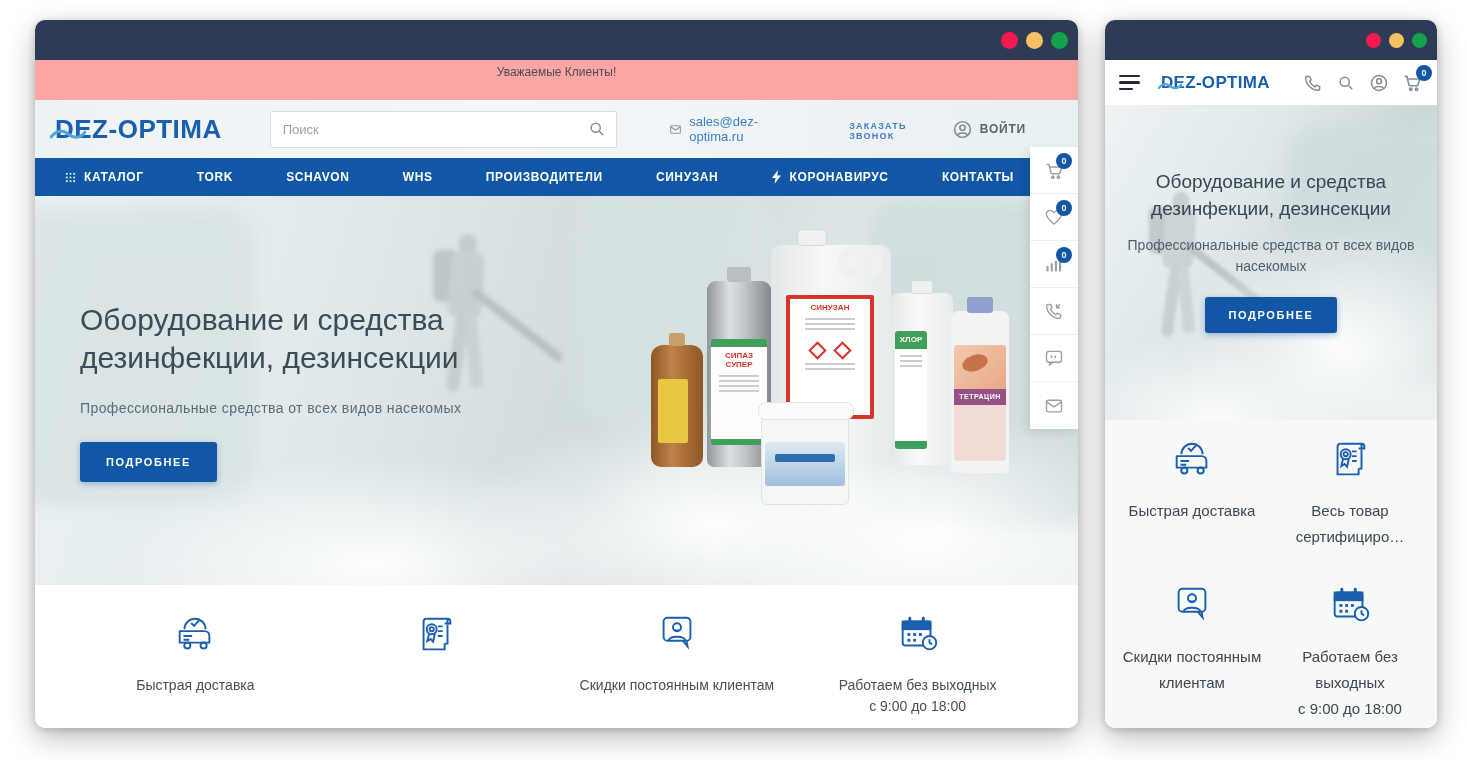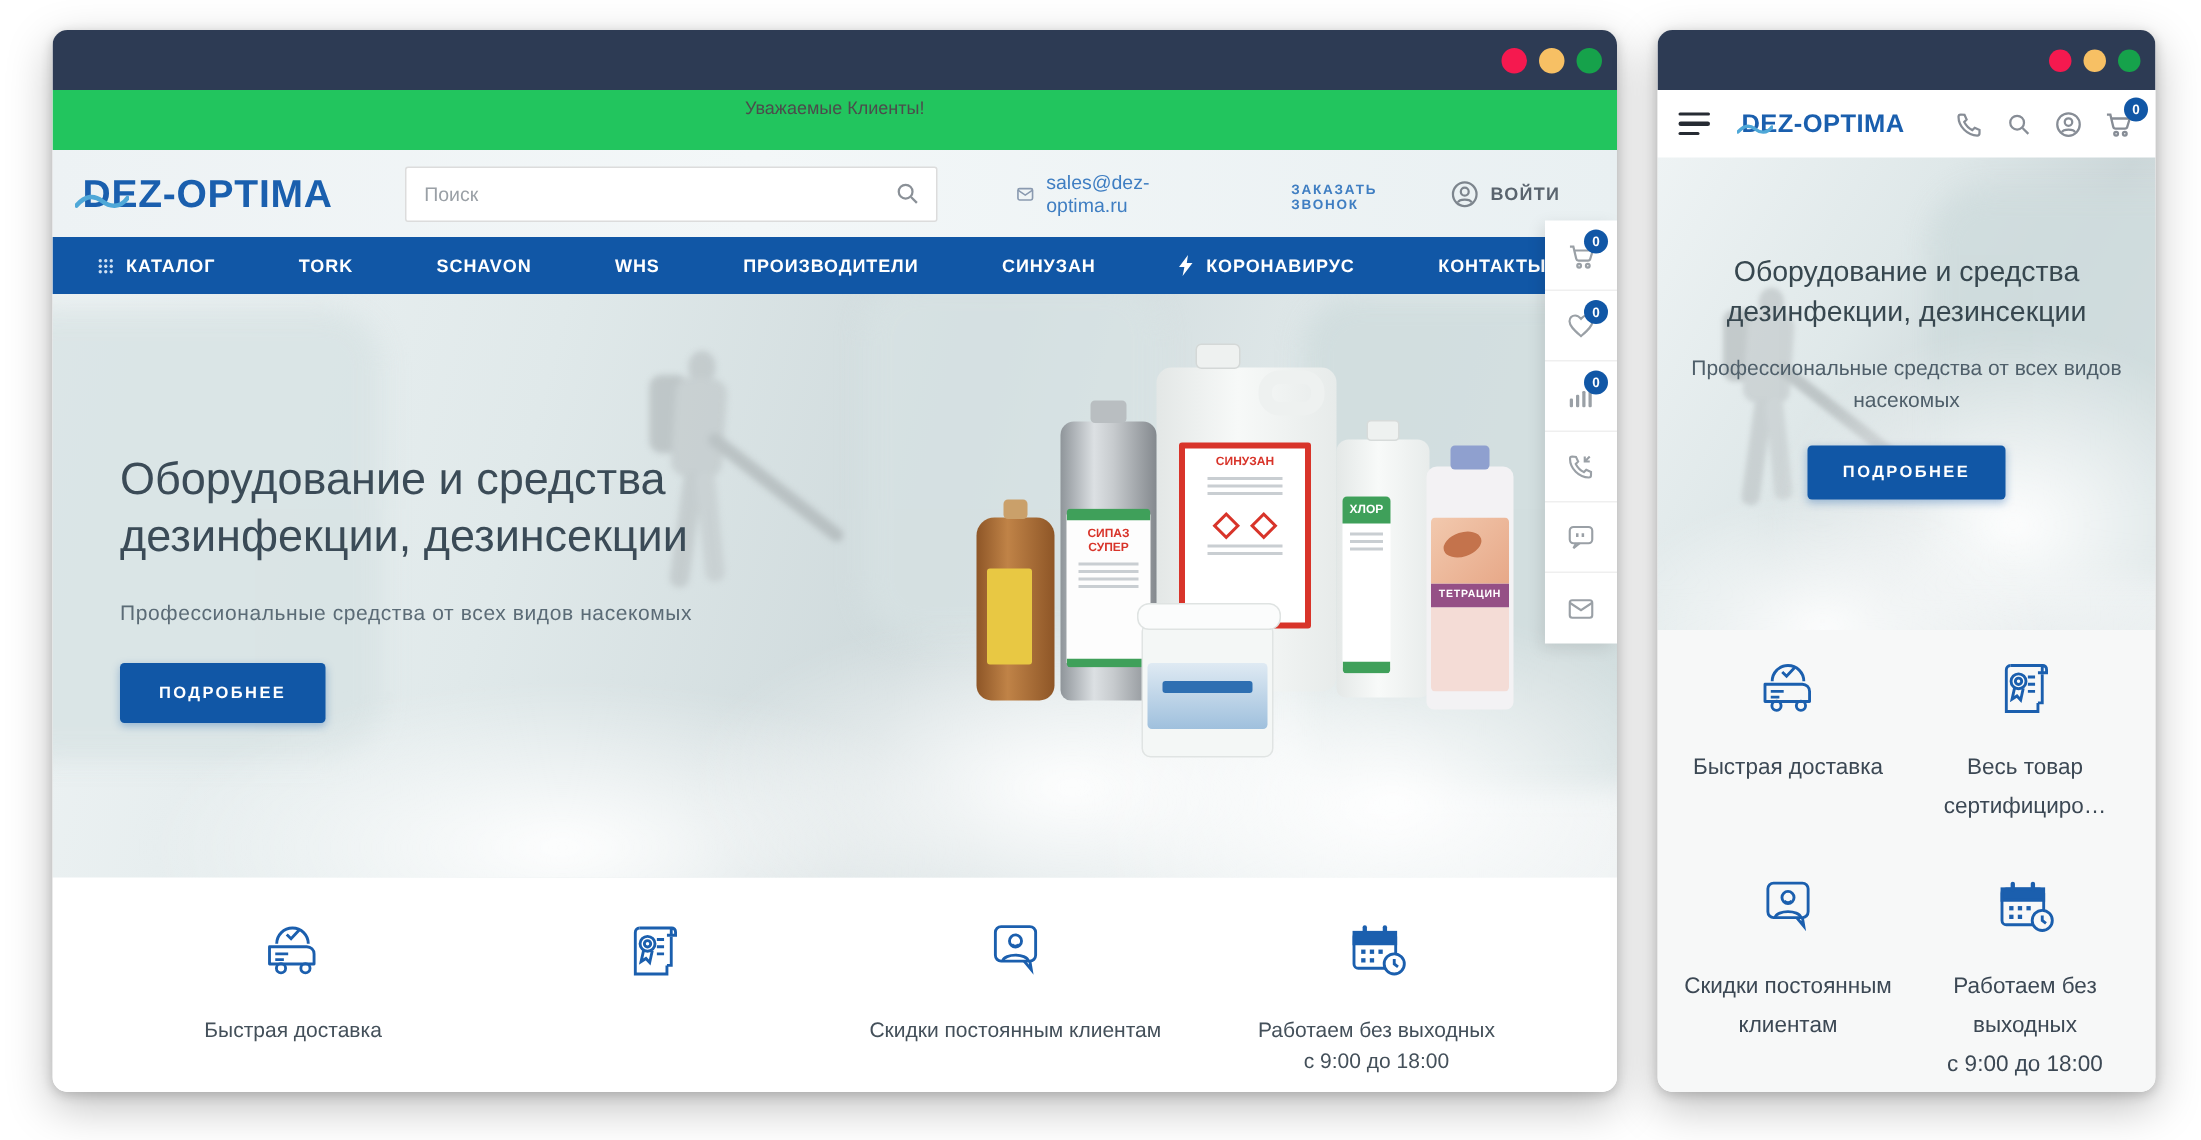--- a/index.html
+++ b/index.html
@@ -9,45 +9,45 @@
             box-shadow:0 10px 30px rgba(0,0,0,.25), 0 2px 8px rgba(0,0,0,.18); }
   .win-desktop { left:35px; width:1043px; height:708px; }
   .win-mobile  { left:1105px; width:332px; height:708px; }
 
   .titlebar { height:40px; background:#2d3b54; display:flex; align-items:center; justify-content:flex-end; padding-right:10px; gap:8px; }
   .light { width:17px; height:17px; border-radius:50%; }
   .light.red{ background:#f5194f; } .light.yellow{ background:#f7c064; } .light.green{ background:#16a24b; }
   .win-mobile .light{ width:15px; height:15px; }
 
   
-  .notice { height:40px; background:#22c55e; text-align:center; padding-top:5px; }
+  .notice { height:40px; background:#fca5a5; text-align:center; padding-top:5px; }
   .notice .l1 { font-size:12px; color:#4c4c4c; }
   .notice .l2 { font-size:12px; color:#4c4c4c; margin-top:2px; }
 
   
   .dheader { height:58px; display:flex; align-items:center; padding:0 20px;
              background:linear-gradient(90deg,#edf2f4 0%, #f3f7f8 45%, #e9f0f2 100%); position:relative; }
   .logo { position:relative; font-size:26px; font-weight:bold; letter-spacing:.5px; color:#1a5fae; white-space:nowrap; }
   .logo svg.swoosh { position:absolute; left:-5px; top:13px; }
   .searchbox { position:relative; margin-left:48px; width:360px; }
   .searchbox input { width:100%; height:37px; border:1px solid #dcdcdc; border-radius:2px; background:#fff;
                      padding:0 38px 0 12px; font-size:13px; color:#333; font-family:"Liberation Sans",sans-serif; outline:none; }
   .searchbox input::placeholder { color:#9aa0a6; }
   .searchbox .mag { position:absolute; right:10px; top:8px; color:#8a9097; }
   .email { margin-left:52px; display:flex; align-items:center; gap:7px; font-size:13px; color:#3f7ec2; }
   .email .env { color:#8a9ab0; display:flex; }
   .phoneblk { margin-left:42px; text-align:left; }
   .phoneblk .num { font-size:16px; font-weight:bold; color:#232c35; display:flex; align-items:center; }
   .chev { display:inline-block; width:6px; height:6px; border-right:1.5px solid #2f3a44; border-bottom:1.5px solid #2f3a44; transform:rotate(45deg); margin-left:8px; margin-bottom:3px; }
   .phoneblk .cb { margin-top:4px; font-size:9px; font-weight:bold; letter-spacing:1.2px; color:#3f7ec2; }
-  .login { margin-left:auto; margin-right:18px; display:flex; align-items:center; gap:7px; font-size:12px; letter-spacing:.8px; color:#5a646e; font-weight:bold; }
+  .login { margin-left:auto; margin-right:32px; display:flex; align-items:center; gap:7px; font-size:12px; letter-spacing:.8px; color:#5a646e; font-weight:bold; }
   .login .pic { color:#7d858d; display:flex; }
 
   
-  .dnav { height:38px; background:#1157a6; display:flex; align-items:center; justify-content:space-between; padding:0 47px 0 30px; }
+  .dnav { height:38px; background:#1157a6; display:flex; align-items:center; justify-content:space-between; padding:0 64px 0 30px; }
   .dnav .item { display:flex; align-items:center; gap:8px; color:#fff; font-size:12px; font-weight:bold; letter-spacing:.6px; cursor:pointer; white-space:nowrap; }
 
   
   .hero { position:relative; height:389px; overflow:hidden;
           background:linear-gradient(105deg,#eef3f4 0%,#e0e9ea 30%,#cfdadc 55%,#e2eaeb 78%,#eef2f3 100%); }
   .sack { position:absolute; background:#d8e3e4; border-radius:36px; filter:blur(9px); opacity:.85; }
   .fog { position:absolute; background:radial-gradient(closest-side, rgba(255,255,255,.97), rgba(255,255,255,0)); filter:blur(7px); }
   .worker { position:absolute; filter:blur(2px); opacity:.5; }
   .worker .head{ width:18px;height:20px;background:#aeb4b6;border-radius:50% 50% 40% 40%;margin-left:26px; }
   .worker .pack{ position:absolute;top:16px;left:0;width:26px;height:52px;background:#a2a8aa;border-radius:8px; }

